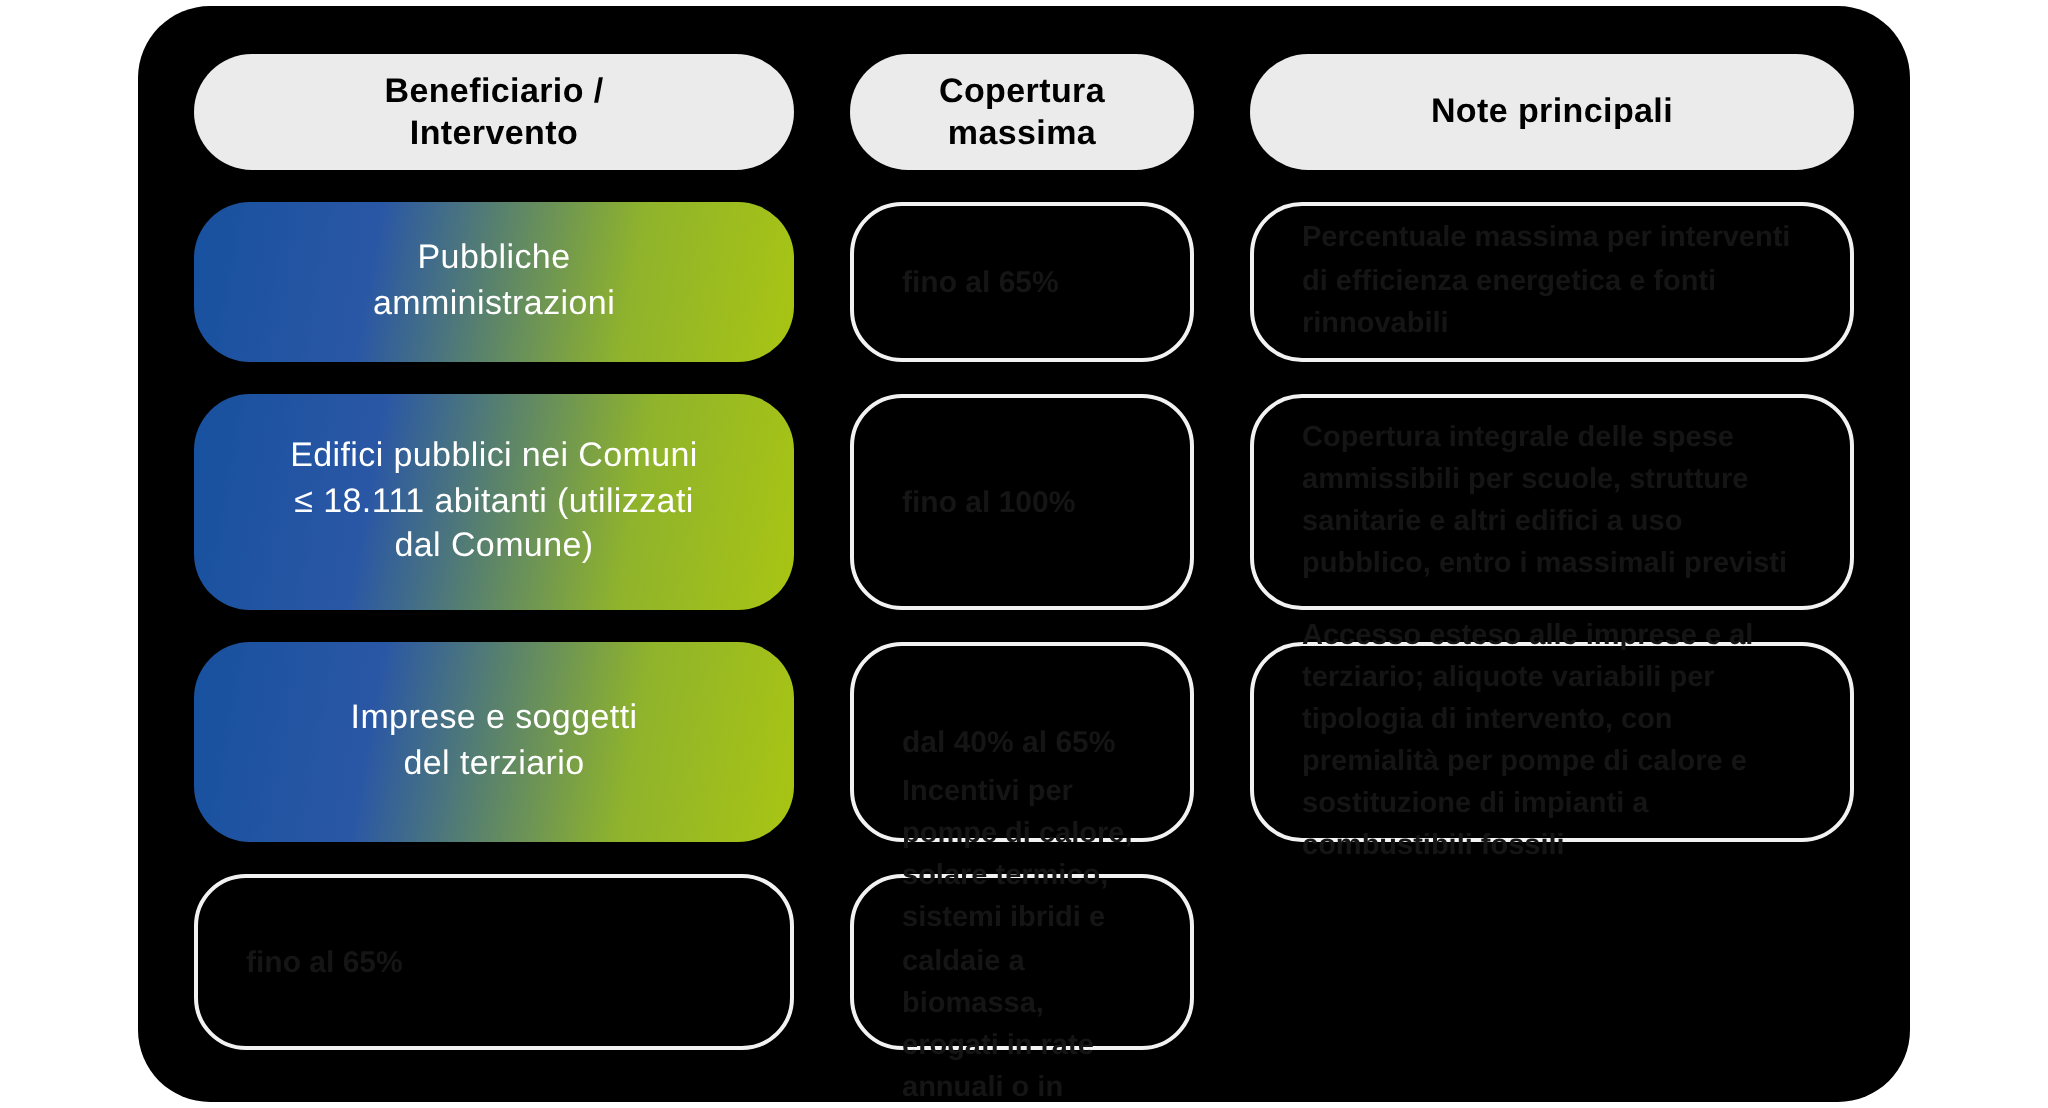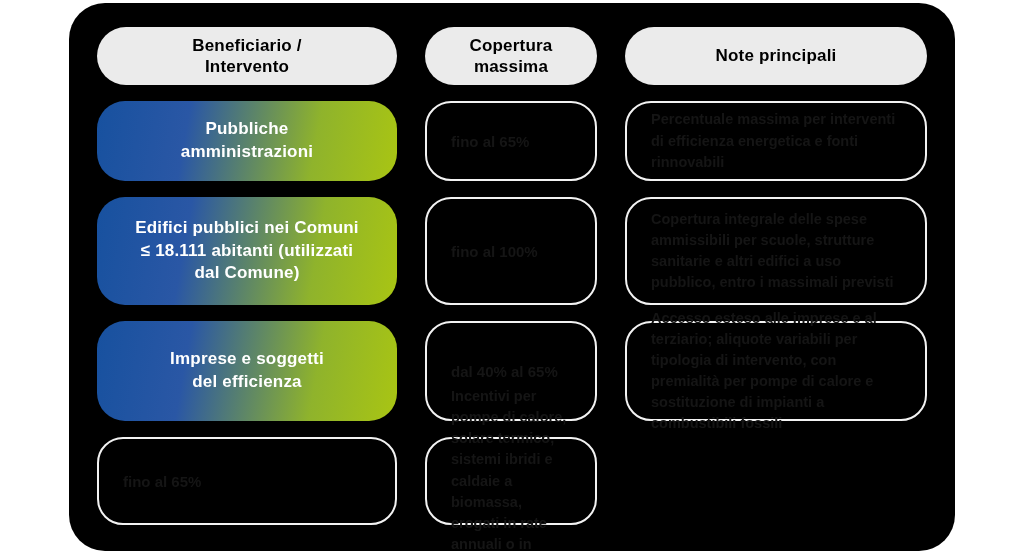--- a/index.html
+++ b/index.html
@@ -43,21 +43,21 @@
     align-items: center;
     justify-content: center;
     text-align: center;
     white-space: pre-line;
     letter-spacing: 0.2px;
   }
   .pill {
     background: linear-gradient(100deg, #17519f 0%, #2a57a5 30%, #8fb32c 72%, #a9c513 100%);
     border-radius: 28px;
     color: #ffffff;
-    font-weight: 700;
+    font-weight: 400;
     font-size: 17px;
     line-height: 1.35;
     display: flex;
     align-items: center;
     justify-content: center;
     text-align: center;
     white-space: pre-line;
     padding: 8px 18px;
     box-sizing: border-box;
     letter-spacing: 0.2px;
@@ -99,21 +99,21 @@
     <div class="box cov">fino al 65%</div>
     <div class="box note">Percentuale massima per interventi di efficienza energetica e fonti rinnovabili</div>
 
     <div class="pill">Edifici pubblici nei Comuni
 ≤ 18.111 abitanti (utilizzati
 dal Comune)</div>
     <div class="box cov">fino al 100%</div>
     <div class="box note">Copertura integrale delle spese ammissibili per scuole, strutture sanitarie e altri edifici a uso pubblico, entro i massimali previsti</div>
 
     <div class="pill">Imprese e soggetti
-del efficienza</div>
+del terziario</div>
     <div class="box cov">dal 40% al 65%</div>
     <div class="box note">Accesso esteso alle imprese e al terziario; aliquote variabili per tipologia di intervento, con premialità per pompe di calore e sostituzione di impianti a combustibili fossili</div>
 
     <div class="box cov">fino al 65%</div>
     <div class="box note">Incentivi per pompe di calore, solare termico, sistemi ibridi e caldaie a biomassa, erogati in rate annuali o in unica soluzione</div>
 
   </div>
 </div>
 
 </body></html>

